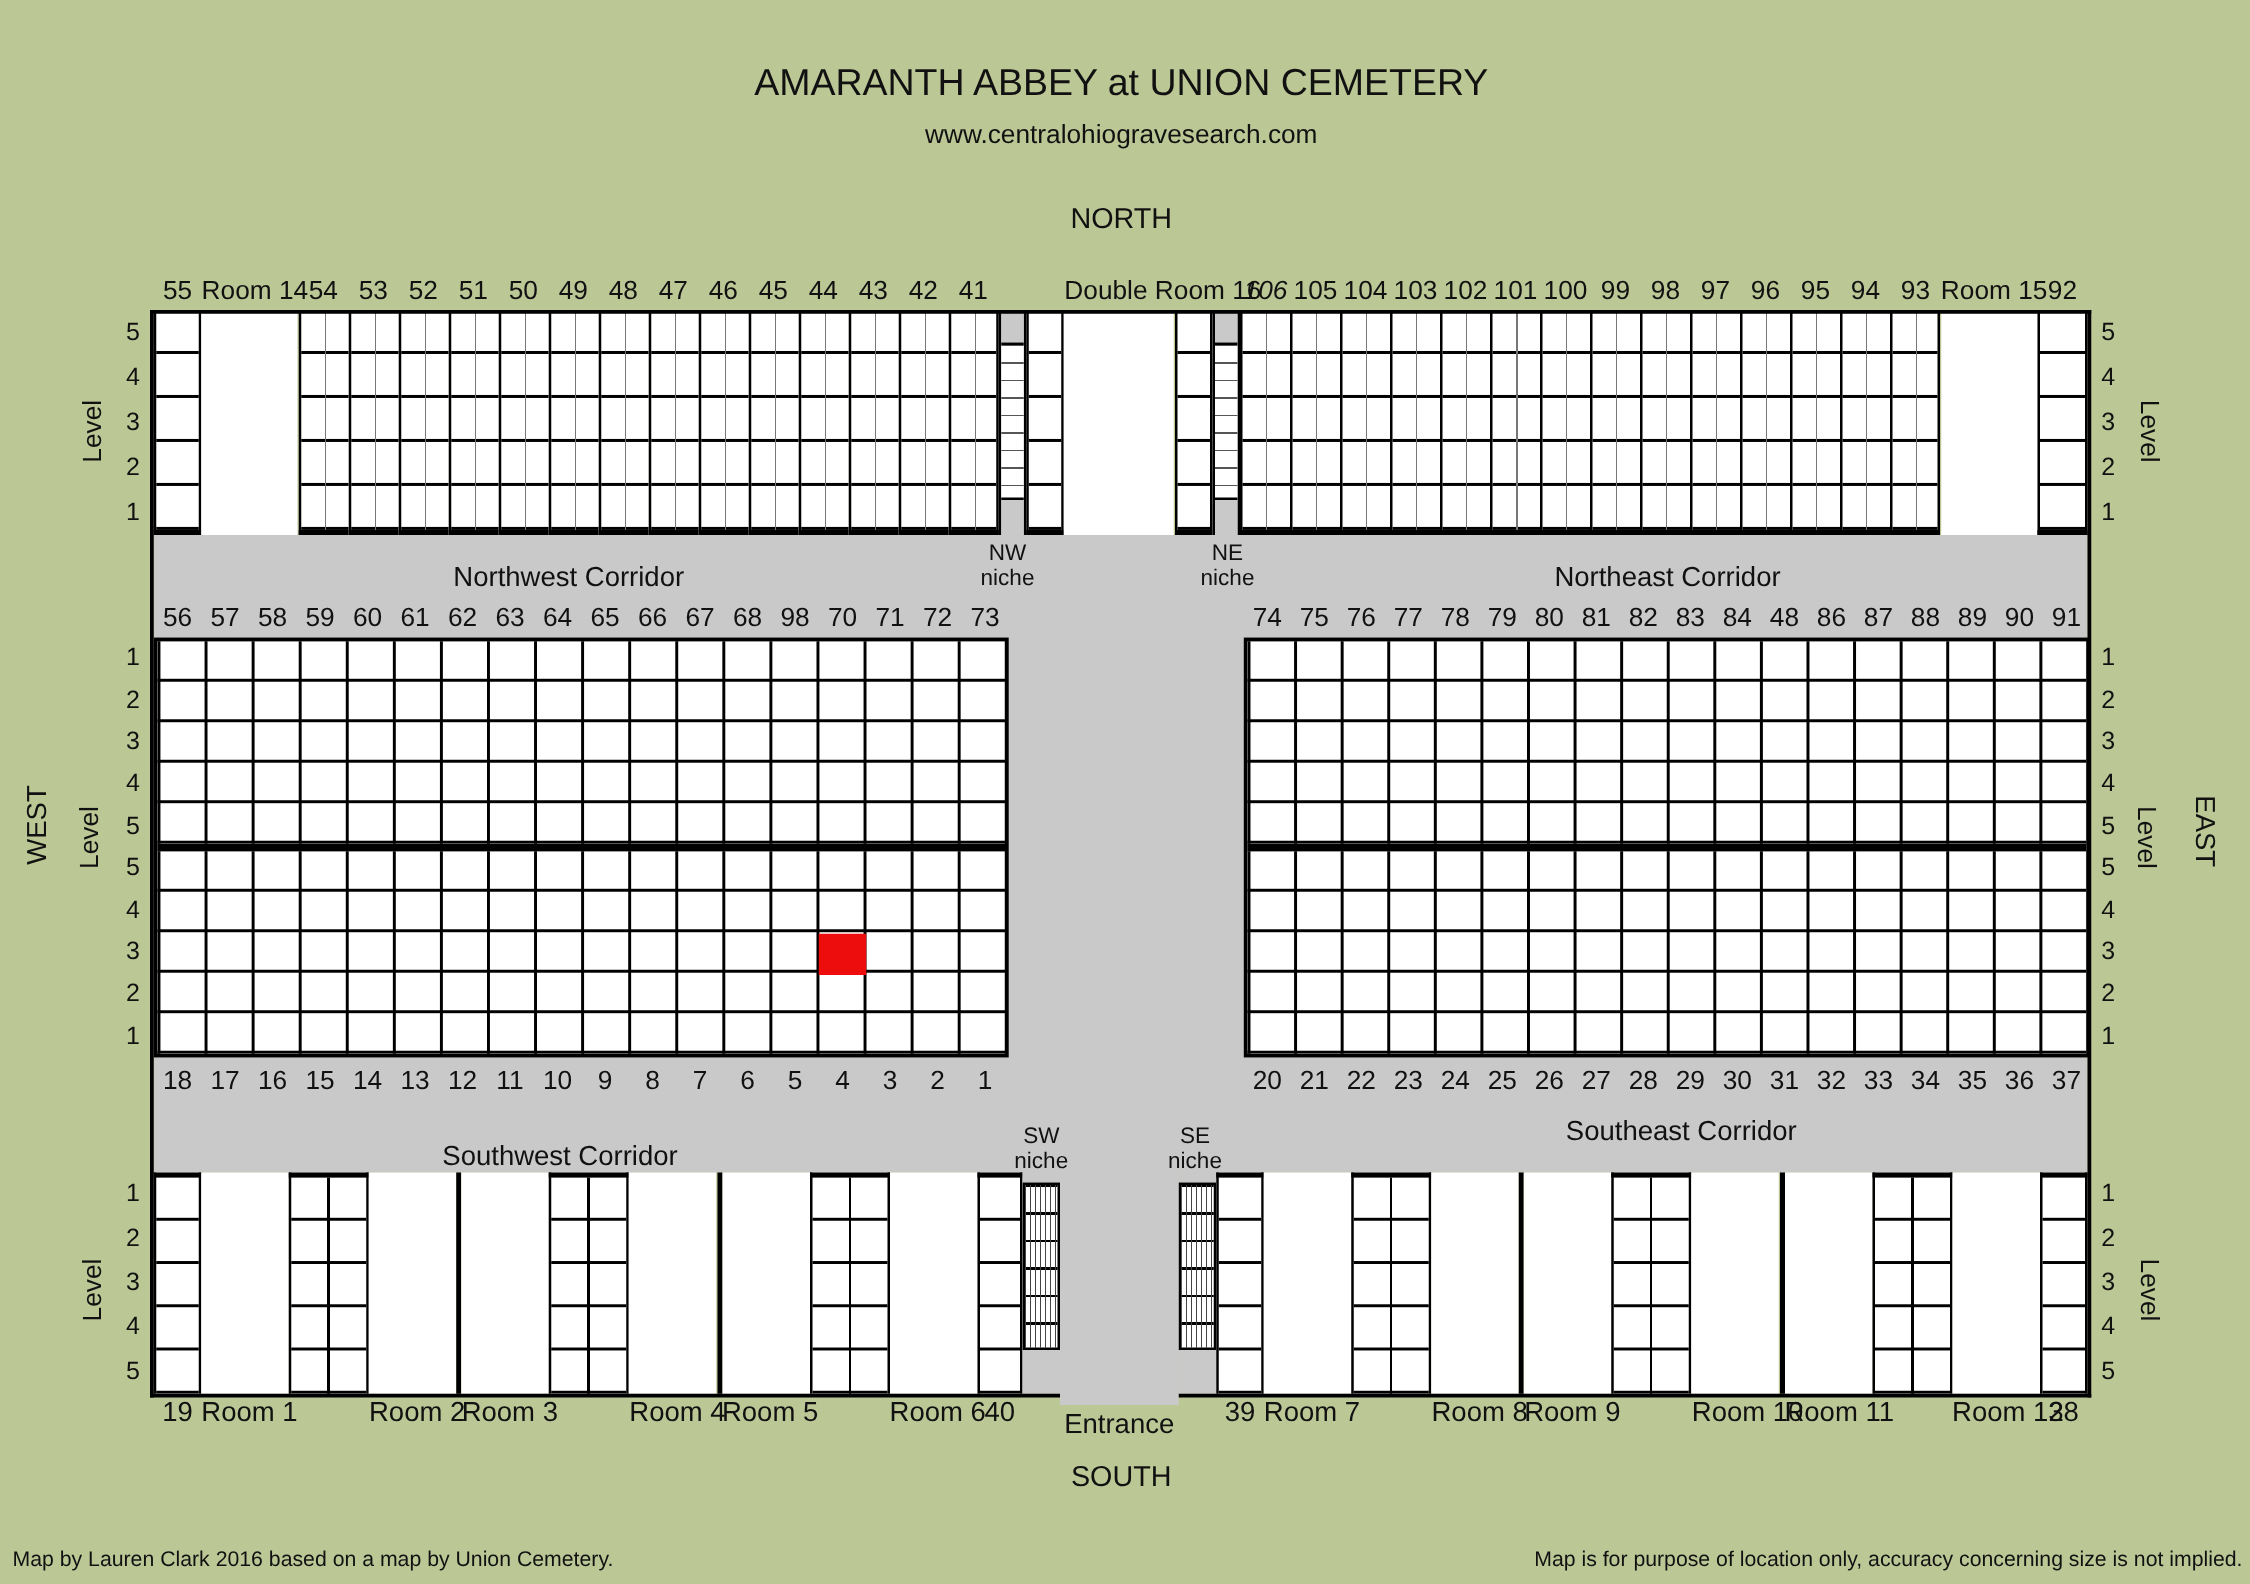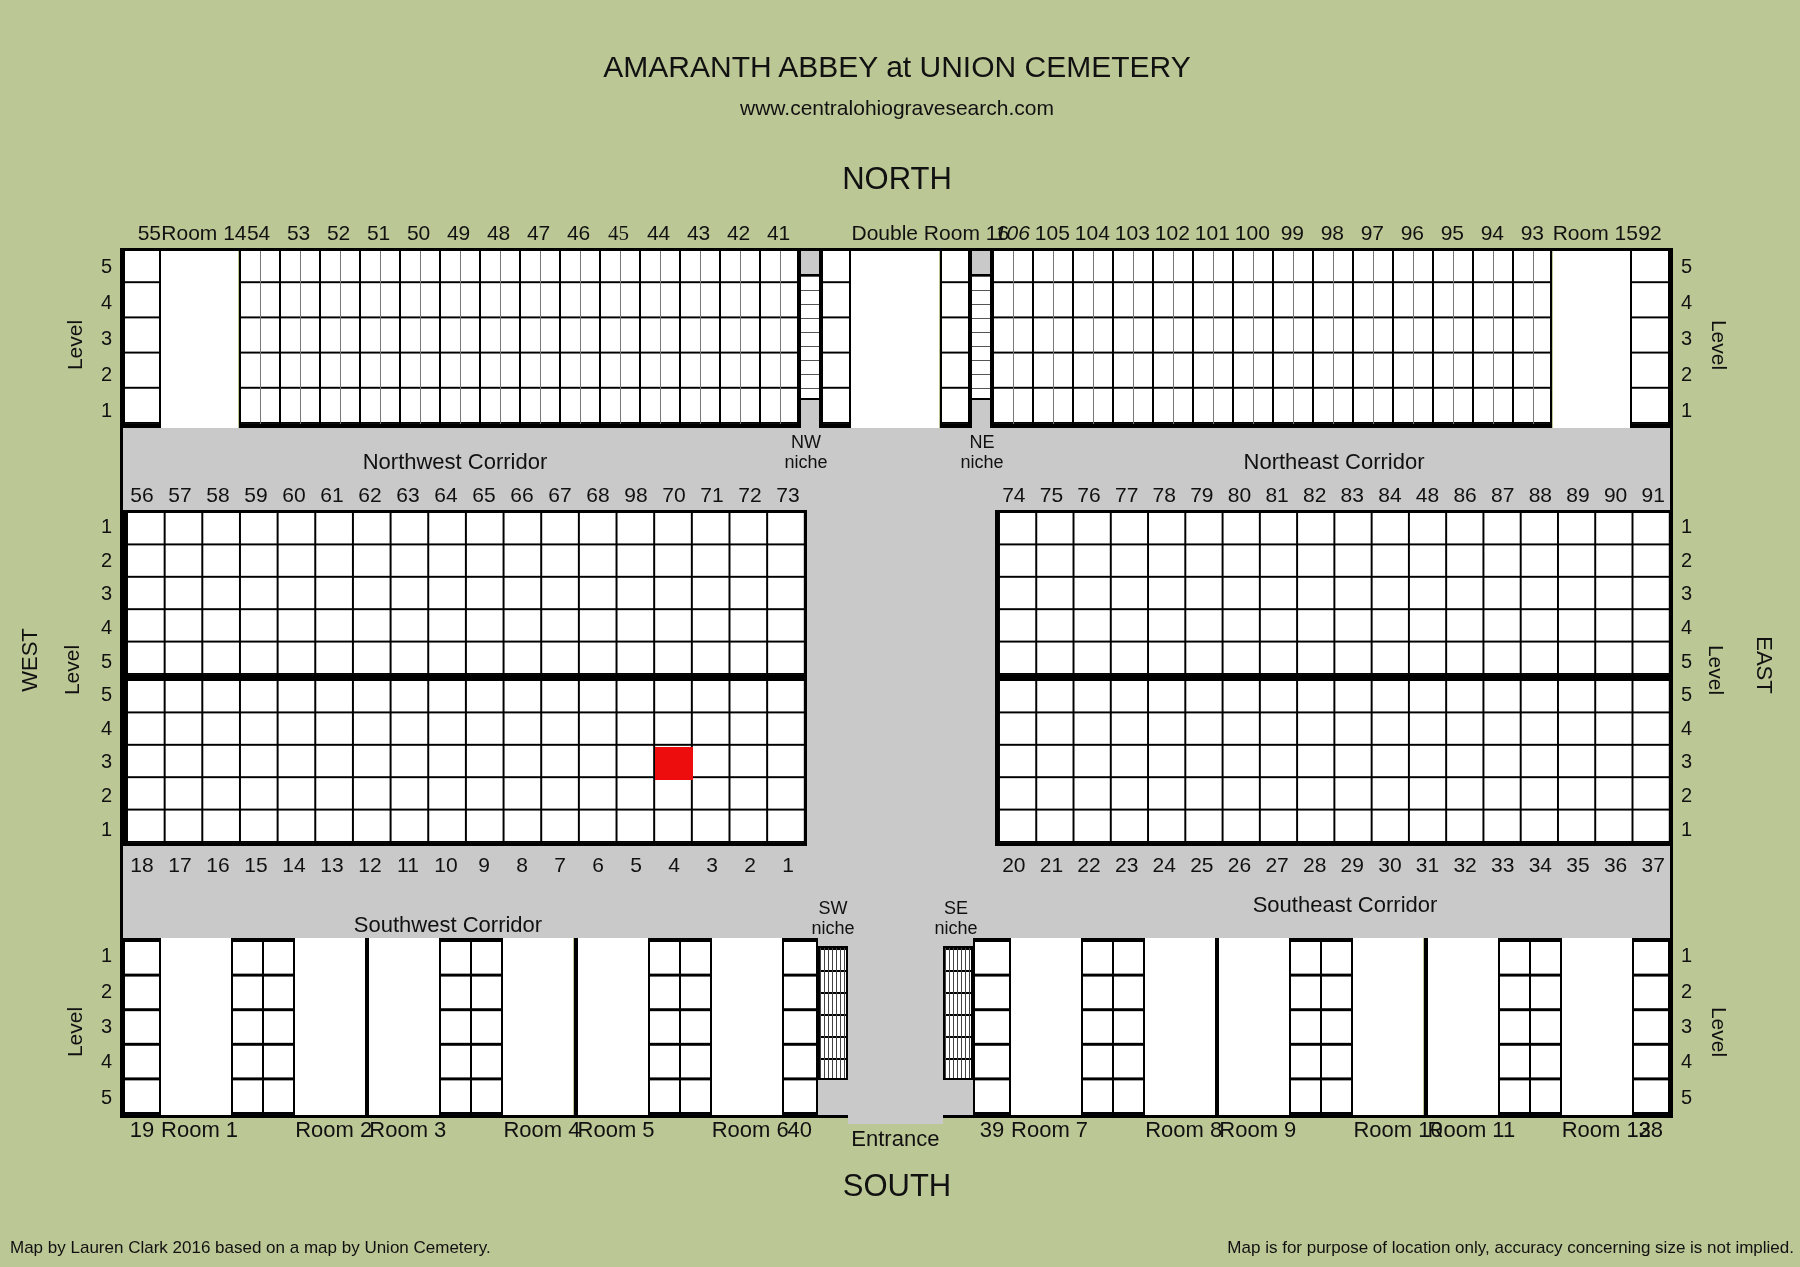--- a/index.html
+++ b/index.html
@@ -2,21 +2,21 @@
 <html><head>
 <meta charset="utf-8">
 <style>
   html,body{margin:0;padding:0;}
   body{background:#bcc796;font-family:"Liberation Sans","DejaVu Sans",sans-serif;color:#111;}
   #stage{position:relative;width:1800px;height:1267px;background:#bcc796;overflow:hidden;}
   .abs{position:absolute;}
   .ctr{left:0;width:1794px;text-align:center;}
   .title{top:50px;font-size:30px;}
   .subtitle{top:96px;font-size:21px;}
-  .compass{font-size:31px;}
+  .compass{font-size:23px;}
   .north-lbl{top:161px;}
   .south-lbl{top:1168px;}
   .rot{width:90px;height:24px;text-align:center;font-size:22px;line-height:24px;}
   .rotL{transform:rotate(-90deg);}
   .rotR{transform:rotate(90deg);}
   .corridor-rect{background:#c9c9c9;}
   .corridor-label{font-size:22px;height:28px;line-height:28px;text-align:center;}
   .niche-label{font-size:18px;line-height:20px;text-align:center;width:80px;}
   .edge{background:#000;}
 
@@ -88,40 +88,40 @@
   <div class="abs ctr compass north-lbl">NORTH</div>
   <div class="abs ctr compass south-lbl">SOUTH</div>
   <div class="abs rot rotL compass" style="left:-15px;top:648px;">WEST</div>
   <div class="abs rot rotR compass" style="left:1719px;top:653px;">EAST</div>
 
   <div class="abs corridor-rect" style="left:123px;top:428px;width:1547px;height:82px;"></div>
   <div class="abs corridor-rect" style="left:123px;top:846px;width:1547px;height:92px;"></div>
   <div class="abs corridor-rect" style="left:807px;top:428px;width:188px;height:510px;"></div>
 
   <div id="north-band" class="abs band" style="left:123px;top:220px;width:1547px;height:208px;">
-      <div class="unit" style="width: 38px; align-items: flex-end;">
+      <div class="unit" style="width: 38px;">
         <div class="u-num">55</div>
         <div class="tcell" style="width: 100%;"></div>
       </div>
       <div class="unit" style="width: 77px;">
         <div class="u-num">Room 14</div>
         <div class="room-body"></div>
       </div>
       <div class="unit" style="width: 560px;">
         <div class="u-num grp-row">
           <div class="num" style="width: 40px;">54</div>
           <div class="num" style="width: 40px;">53</div>
           <div class="num" style="width: 40px;">52</div>
           <div class="num" style="width: 40px;">51</div>
           <div class="num" style="width: 40px;">50</div>
           <div class="num" style="width: 40px;">49</div>
           <div class="num" style="width: 40px;">48</div>
           <div class="num" style="width: 40px;">47</div>
           <div class="num" style="width: 40px;">46</div>
-          <div class="num" style="width: 40px; font-family: Liberation Serif, serif;">45</div>
+          <div class="num" style="width: 40px;">45</div>
           <div class="num" style="width: 40px;">44</div>
           <div class="num" style="width: 40px;">43</div>
           <div class="num" style="width: 40px;">42</div>
           <div class="num" style="width: 40px;">41</div>
         </div>
         <div class="n-body grp-body">
           <div class="tcell sub" style="width: 40px;"></div>
           <div class="tcell sub" style="width: 40px;"></div>
           <div class="tcell sub" style="width: 40px;"></div>
           <div class="tcell sub" style="width: 40px;"></div>

